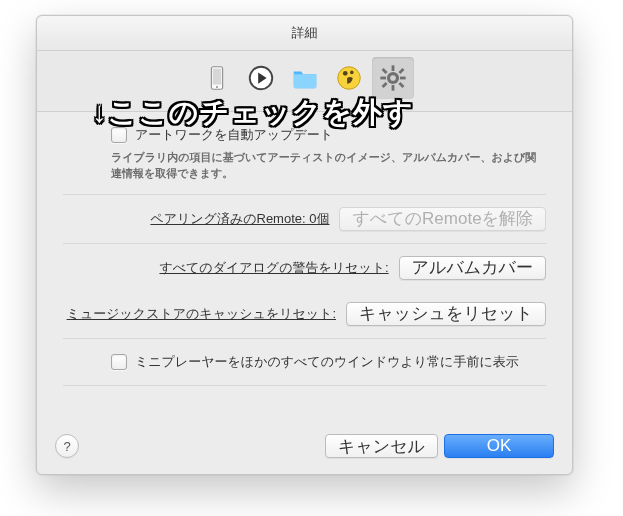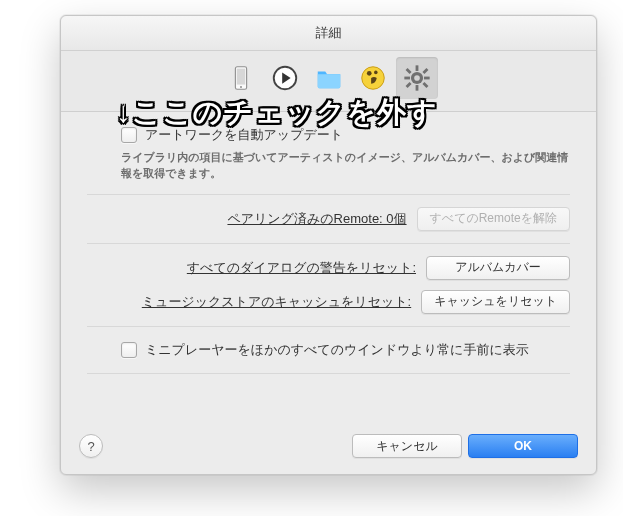--- a/index.html
+++ b/index.html
@@ -1,18 +1,18 @@
 <!DOCTYPE html>
 <html><head>
 <meta charset="utf-8">
 <style>
   html,body{margin:0;padding:0;width:623px;height:516px;background:#fff;
     font-family:-apple-system,"Helvetica Neue","Hiragino Kaku Gothic ProN",sans-serif;
     font-size:13px;color:#222;}
-  .window{position:absolute;left:60px;top:15px;width:535px;height:458px;
+  .window{position:absolute;left:36px;top:15px;width:535px;height:458px;
     background:#ececec;border:1px solid #c6c6c6;border-radius:6px;
     box-shadow:0 16px 40px rgba(0,0,0,.22),0 0 0 1px rgba(0,0,0,.05);}
   .titlebar{height:34px;text-align:center;line-height:34px;font-size:13px;
     background:linear-gradient(#f6f6f6,#e8e8e8);border-radius:6px 6px 0 0;
     border-bottom:1px solid #d0d0d0;color:#333;}
   .toolbar{height:54px;display:flex;gap:2px;justify-content:center;align-items:flex-start;
     padding-top:6px;border-bottom:1px solid #cfcfcf;background:#e9e9e9;}
   .tb{width:42px;height:42px;display:flex;align-items:center;justify-content:center;
     border-radius:4px;}
   .tb.selected{background:#d2d2d2;box-shadow:inset 0 1px 2px rgba(0,0,0,.12);}
@@ -22,34 +22,34 @@
   .sep{height:1px;background:#d8d8d8;margin:12px 0;}
   .cbx{width:14px;height:14px;border:1px solid #a7a7a7;border-radius:3px;
     background:linear-gradient(#fff,#efefef);margin-right:8px;flex-shrink:0;
     box-shadow:0 1px 0 rgba(255,255,255,.6),inset 0 1px 2px rgba(0,0,0,.08);}
   .lbl{font-size:13px;color:#333;}
   .desc{font-size:11px;color:#6d6d6d;line-height:1.45;margin:4px 0 0 22px;font-weight:bold;}
   .right-align{display:flex;align-items:center;justify-content:flex-end;gap:10px;}
   .form-label{font-size:13px;color:#333;text-align:right;text-decoration:underline;}
   .btn{min-width:118px;height:22px;padding:0 12px;border:1px solid #bcbcbc;
     border-radius:4px;background:linear-gradient(#ffffff,#f0f0f0);
-    font-size:12px;color:#333;display:inline-flex;align-items:center;
+    font-size:17px;color:#333;display:inline-flex;align-items:center;
     justify-content:center;box-shadow:0 1px 0 rgba(0,0,0,.05);}
   .btn.disabled{color:#b0b0b0;border-color:#d5d5d5;background:linear-gradient(#f8f8f8,#efefef);}
   .btn.primary{background:linear-gradient(#69aefc,#2a7ff1);border-color:#1e6fe6;
-    color:#fff;font-weight:700;min-width:80px;}
+    color:#fff;font-weight:400;min-width:80px;}
   .footer{position:absolute;left:0;right:0;bottom:0;height:56px;
     display:flex;align-items:center;padding:0 18px;}
   .help{width:22px;height:22px;border:1px solid #bcbcbc;border-radius:50%;
     background:linear-gradient(#ffffff,#f0f0f0);display:flex;align-items:center;
     justify-content:center;font-size:13px;color:#555;box-shadow:0 1px 0 rgba(0,0,0,.05);}
   .spacer{flex:1;}
   .footer .btn{min-width:84px;margin-left:6px;}
   .section{margin:14px 0;}
-  .indent{margin-left:34px;align-items:center;}
+  .indent{margin-left:48px;align-items:center;}
   .annotation{position:absolute;pointer-events:none;font-weight:800;
     font-size:29px;letter-spacing:1px;color:#fff;white-space:nowrap;
     text-shadow:
       -2px -2px 0 #000,2px -2px 0 #000,-2px 2px 0 #000,2px 2px 0 #000,
       -2px 0 0 #000,2px 0 0 #000,0 -2px 0 #000,0 2px 0 #000,
       -1px -1px 0 #000,1px 1px 0 #000;}
 </style>
 </head>
 <body>
 
@@ -115,21 +115,21 @@
 
     <div class="sep"></div>
 
     <div class="right-align">
       <span class="form-label">ペアリング済みのRemote: 0個</span>
       <span class="btn disabled">すべてのRemoteを解除</span>
     </div>
 
     <div class="sep"></div>
 
-    <div class="right-align" style="margin-bottom:10px;">
+    <div class="right-align" style="margin-bottom:22px;">
       <span class="form-label">すべてのダイアログの警告をリセット:</span>
       <span class="btn">アルバムカバー</span>
     </div>
 
     <div class="right-align">
       <span class="form-label">ミュージックストアのキャッシュをリセット:</span>
       <span class="btn">キャッシュをリセット</span>
     </div>
 
     <div class="sep"></div>
@@ -147,13 +147,13 @@
 
   <div class="footer">
     <div class="help">?</div>
     <div class="spacer"></div>
     <span class="btn">キャンセル</span>
     <span class="btn primary">OK</span>
   </div>
 
 </div>
 
-<div class="annotation" style="left:116px;top:93px;">↓ここのチェックを外す</div>
+<div class="annotation" style="left:92px;top:93px;">↓ここのチェックを外す</div>
 
 </body></html>

